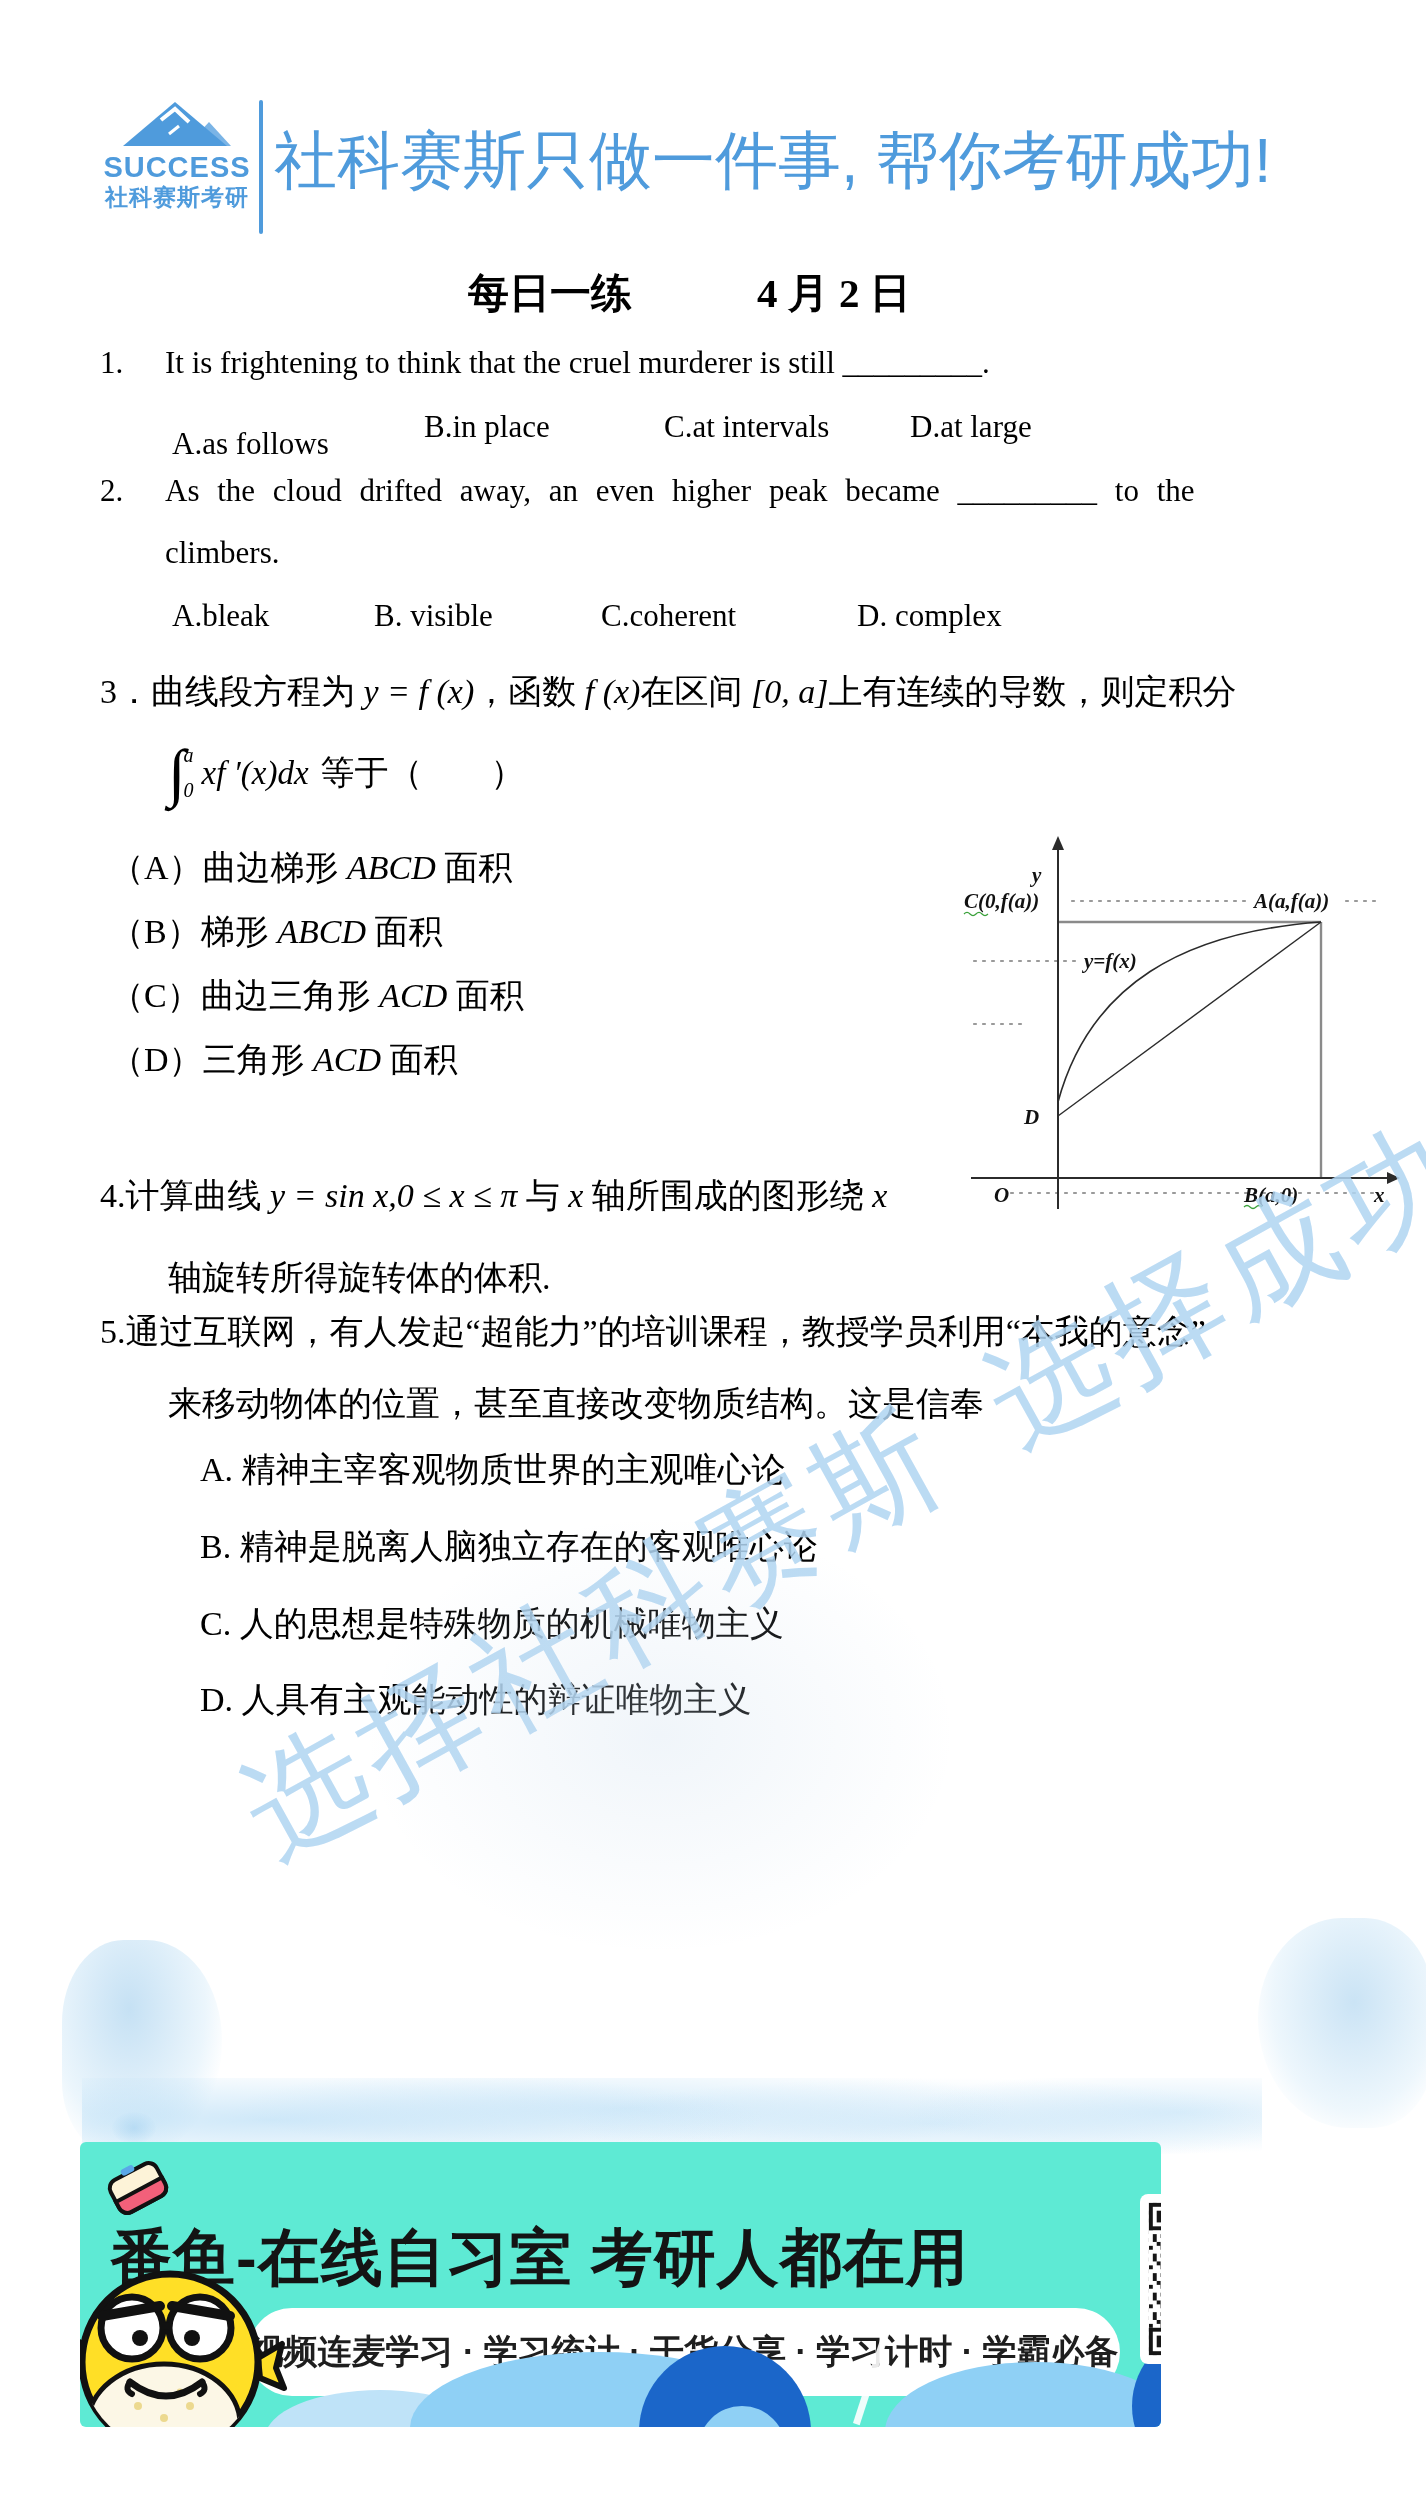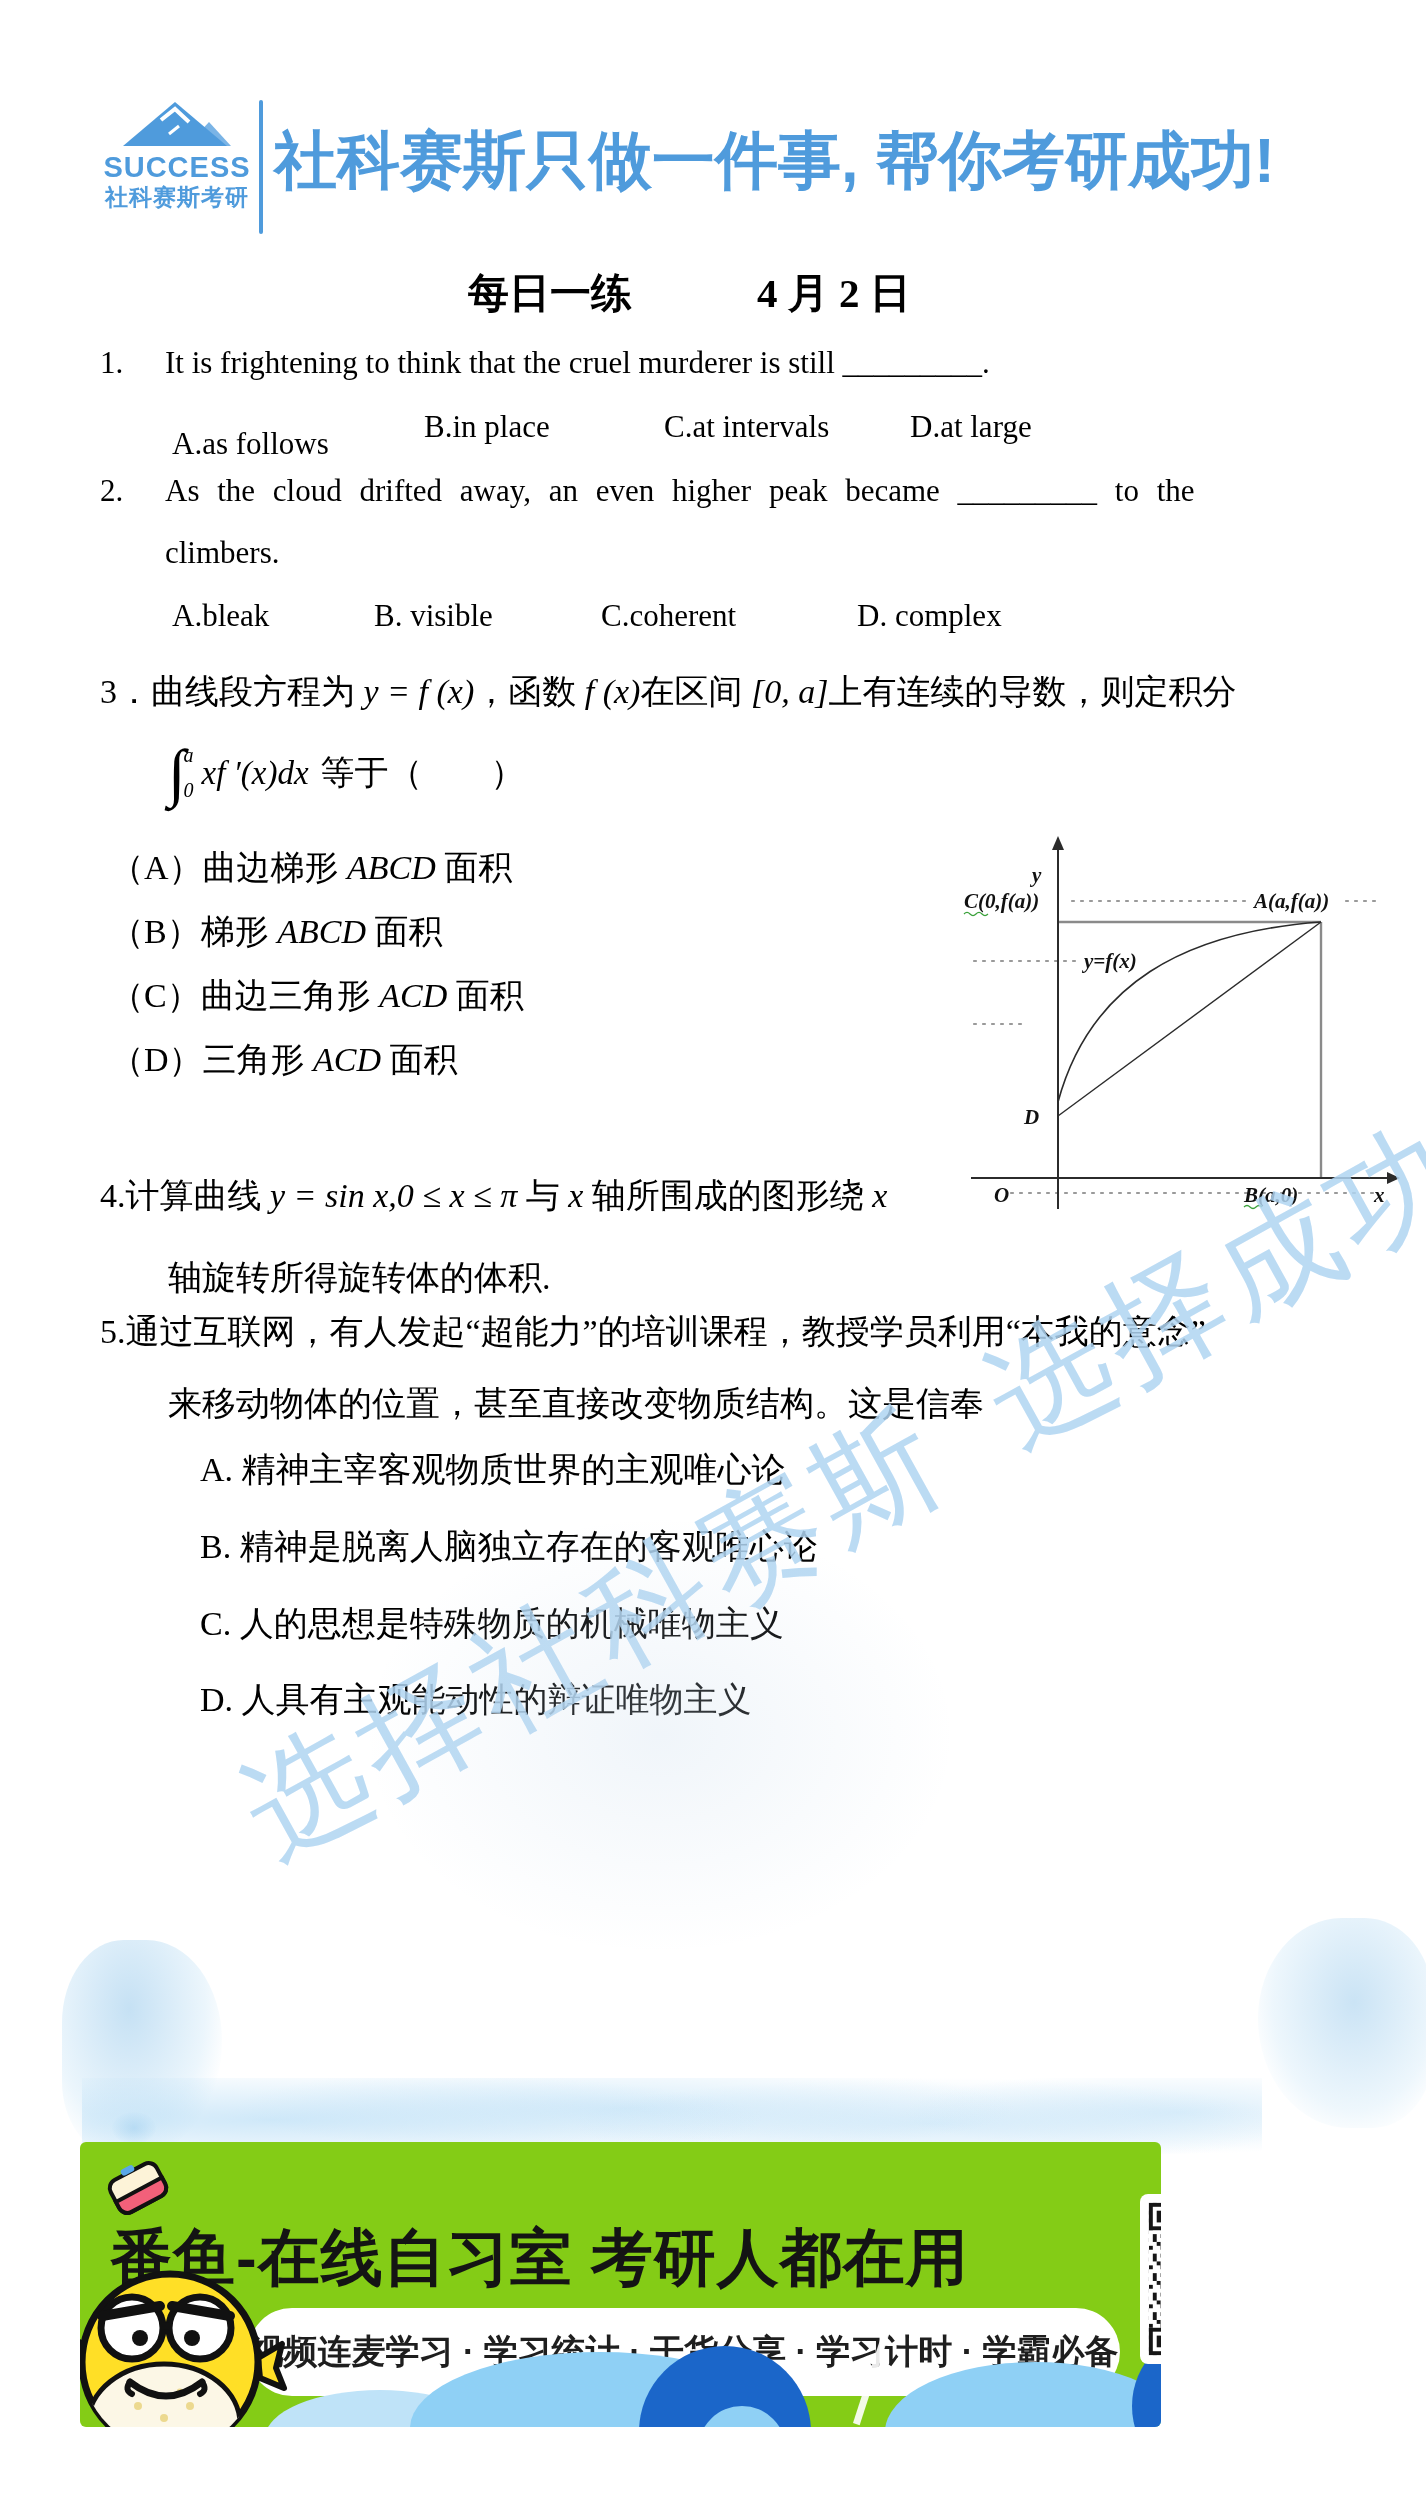--- a/index.html
+++ b/index.html
@@ -10,21 +10,21 @@
     font-family:"Liberation Serif", serif; color:#000;
   }
   .abs { position:absolute; }
   .sans { font-family:"Liberation Sans", sans-serif; }
 
   
   .logo-col { left:95px; top:96px; width:164px; text-align:center; }
   .brand-name { color:#4f9bdc; font-weight:900; font-size:29px; letter-spacing:1px; line-height:1.05; }
   .brand-sub { color:#4f9bdc; font-weight:900; font-size:23px; letter-spacing:1px; }
   .header-divider { left:259px; top:100px; width:4px; height:134px; background:#4f9bdc; border-radius:2px; }
-  .slogan { left:274px; top:118px; width:1070px; font-weight:700; font-size:63px; color:#4f9bdc; letter-spacing:0px; white-space:nowrap; }
+  .slogan { left:274px; top:118px; width:1070px; font-weight:400; font-size:63px; color:#4f9bdc; letter-spacing:0px; white-space:nowrap; }
 
   
   .title-row { left:468px; top:266px; display:flex; gap:125px; font-size:41px; font-weight:700; }
 
   
   .en { font-size:31px; line-height:1.25; }
   .wide { word-spacing:10px; }
   .cjk { font-size:34px; line-height:1.3;font-family:Liberation Serif, serif; }
   .m { font-style:italic; }
   .opt { white-space:nowrap; }
@@ -58,21 +58,21 @@
   .blob-band { left:82px; top:2078px; width:1180px; height:76px;
     background:
       radial-gradient(58% 95% at 16% 55%, rgba(168,214,244,.55), rgba(168,214,244,0) 72%),
       radial-gradient(46% 85% at 46% 40%, rgba(168,214,244,.45), rgba(168,214,244,0) 72%),
       radial-gradient(40% 80% at 72% 60%, rgba(168,214,244,.42), rgba(168,214,244,0) 76%),
       radial-gradient(30% 70% at 93% 45%, rgba(168,214,244,.40), rgba(168,214,244,0) 78%); }
   .blob-mid { left:370px; top:1520px; width:580px; height:430px; border-radius:50%;
     background:radial-gradient(ellipse at 50% 50%, rgba(205,222,238,.30), rgba(205,222,238,0) 72%); }
 
   
-  .banner { left:80px; top:2142px; width:1081px; height:285px; background:#84cc16; border-radius:6px; overflow:hidden; }
+  .banner { left:80px; top:2142px; width:1081px; height:285px; background:#5eead4; border-radius:6px; overflow:hidden; }
   .banner-headline { position:absolute; left:30px; top:74px; font-size:62px; font-weight:900; color:#141414; letter-spacing:1px; white-space:nowrap; }
   .banner-pill { position:absolute; left:168px; top:166px; width:872px; height:88px; background:#ffffff; border-radius:50px;
     display:flex; align-items:center; justify-content:center; }
   .banner-pill span { font-size:34px; font-weight:700; color:#1e1e1e; white-space:nowrap; }
   .qr-box { position:absolute; left:1060px; top:52px; width:170px; height:170px; background:#fff; border-radius:8px; padding:5px; }
   .qr-caption { position:absolute; left:1088px; top:236px; font-size:30px; font-weight:900; color:#111;margin-left:16px; }
   .slash { position:absolute; width:5px; background:#25457e; border-radius:3px; transform:rotate(32deg); }
   .slash1 { left:1212px; top:20px; height:40px; }
   .slash2 { left:1232px; top:44px; height:46px; }
   .slash3 { left:1252px; top:14px; height:34px; }

